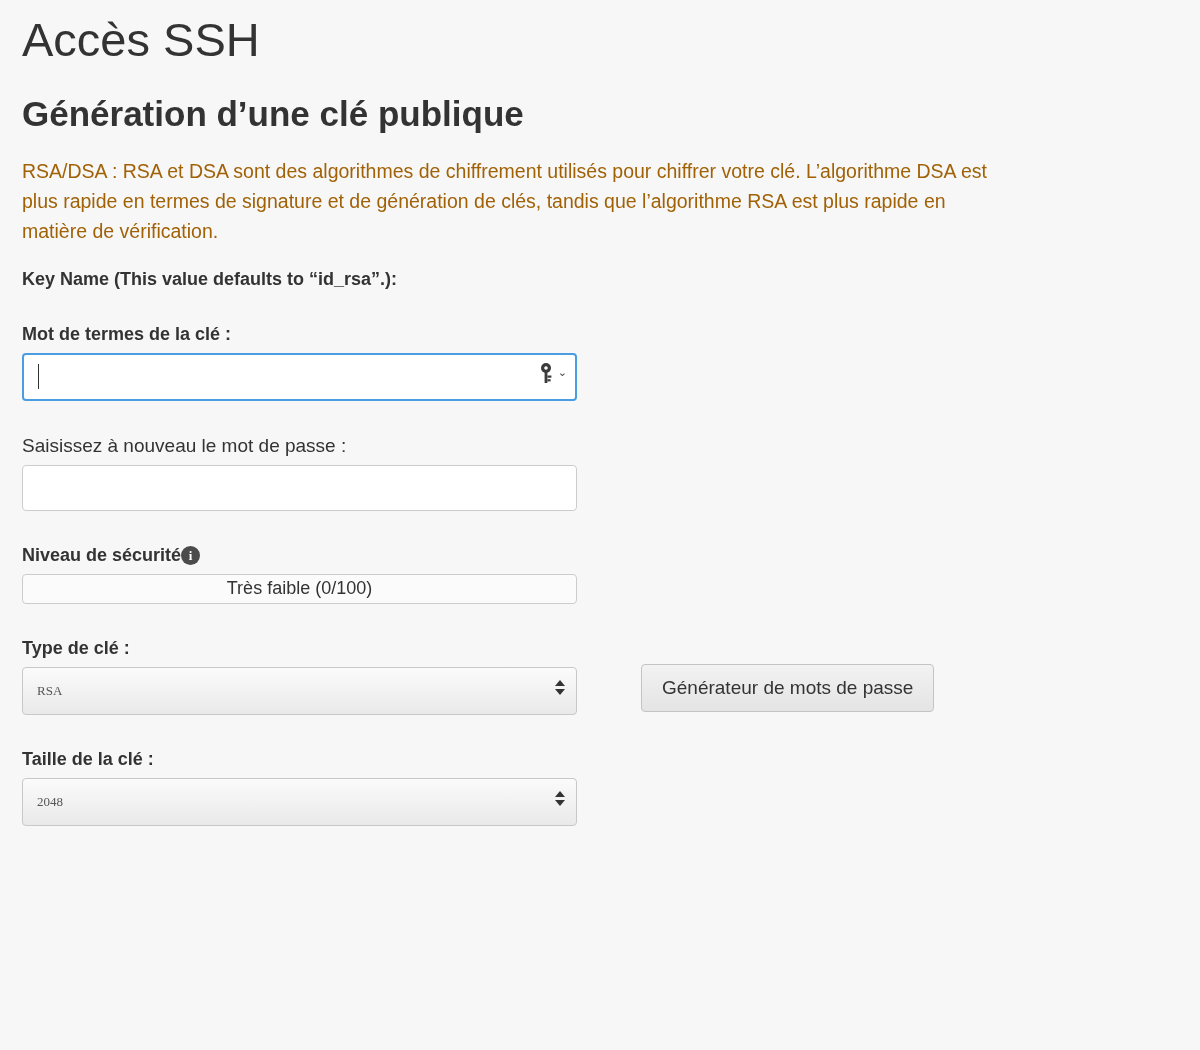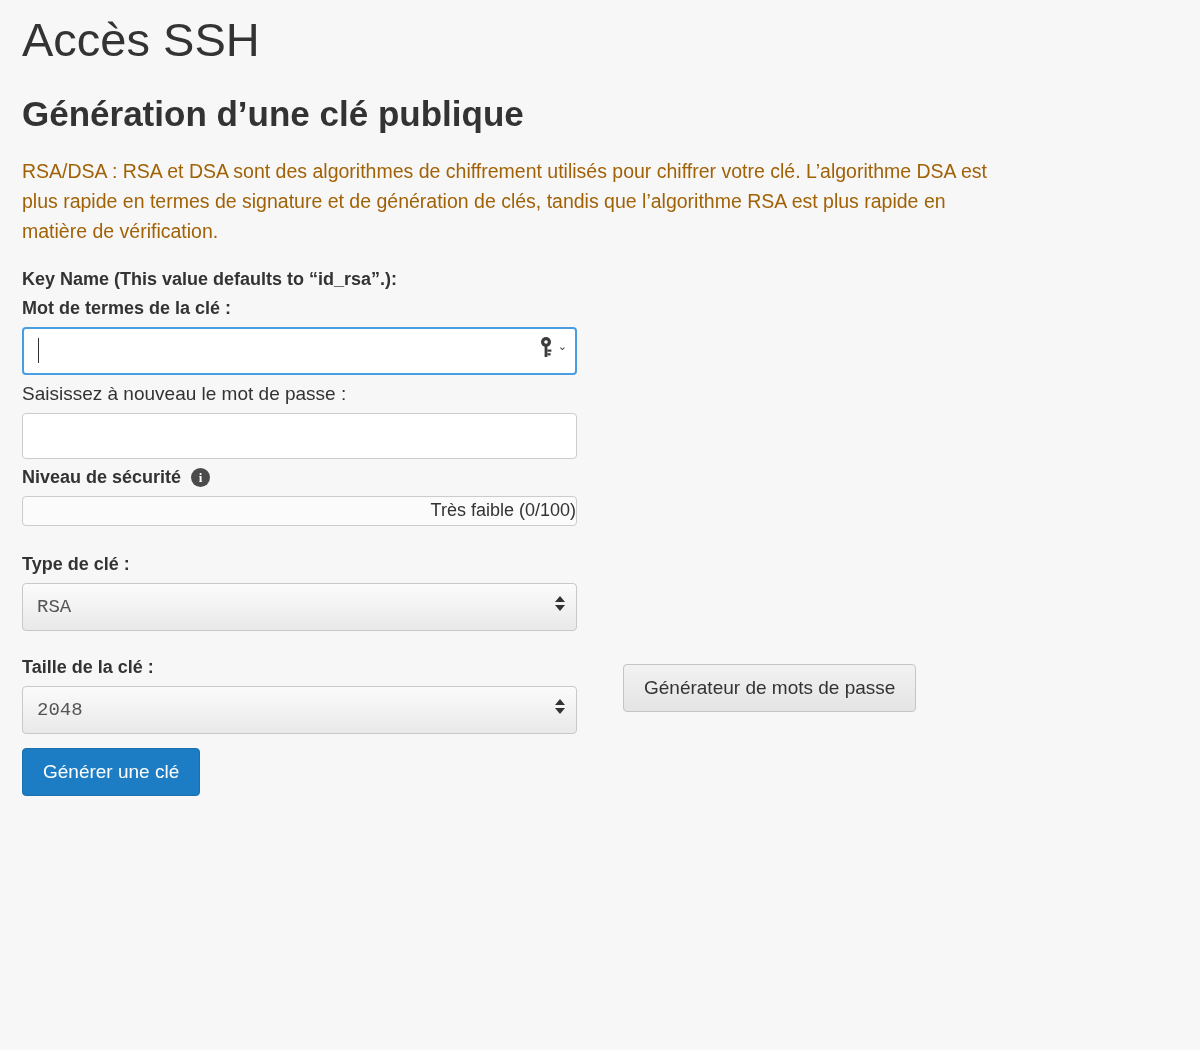--- a/index.html
+++ b/index.html
@@ -63,21 +63,21 @@
     border-radius: 4px;
     background: #ffffff;
     font-size: 19px;
     font-family: "Liberation Sans", sans-serif;
     color: #555555;
     padding: 0 14px;
     outline: none;
     display: block;
   }
   .field-block {
-    margin-bottom: 8px;
+    margin-bottom: 34px;
   }
   
   .pw-wrap {
     position: relative;
     width: 555px;
   }
   .pw-input {
     box-sizing: border-box;
     width: 555px;
     height: 48px;
@@ -110,21 +110,21 @@
   .key-reveal svg { display: block; }
   .caret-mini {
     font-size: 11px;
     color: #444444;
     line-height: 1;
   }
   
   .strength-label-row {
     display: flex;
     align-items: center;
-    gap: 10px;
+    gap: 0;
     margin-bottom: 8px;
   }
   .strength-label-row .field-label { margin: 0; }
   .info-icon {
     width: 19px;
     height: 19px;
     border-radius: 50%;
     background: #4b4b4b;
     color: #ffffff;
     font-size: 13px;
@@ -137,41 +137,41 @@
   }
   .strength-meter {
     box-sizing: border-box;
     width: 555px;
     height: 30px;
     border: 1px solid #cccccc;
     border-radius: 4px;
     background: #fbfbfb;
     display: flex;
     align-items: center;
-    justify-content: flex-end;
+    justify-content: center;
     font-size: 18px;
     color: #333333;
   }
   
   .select-wrap {
     position: relative;
     width: 555px;
   }
   select.styled-select {
     -webkit-appearance: none;
     -moz-appearance: none;
     appearance: none;
     box-sizing: border-box;
     width: 555px;
     height: 48px;
     border: 1px solid #c8c8c8;
     border-radius: 4px;
     background: linear-gradient(#fbfbfb, #e9e9e9);
-    font-size: 19px;
-    font-family: Liberation Mono, monospace;
+    font-size: 13px;
+    font-family: Liberation Serif, serif;
     color: #555555;
     padding: 0 34px 0 14px;
     outline: none;
   }
   .spin-arrows {
     position: absolute;
     right: 12px;
     top: 13px;
     display: flex;
     flex-direction: column;
@@ -201,21 +201,21 @@
     border: 1px solid #1a6fae;
     border-radius: 4px;
     color: #ffffff;
     font-size: 19px;
     font-family: "Liberation Sans", sans-serif;
     cursor: pointer;
   }
   
   .btn-generator {
     position: absolute;
-    left: 623px;
+    left: 641px;
     top: 664px;
     box-sizing: border-box;
     height: 48px;
     padding: 0 20px;
     background: linear-gradient(#f2f2f2, #e4e4e4);
     border: 1px solid #c4c4c4;
     border-radius: 4px;
     color: #333333;
     font-size: 19px;
     font-family: "Liberation Sans", sans-serif;
@@ -300,19 +300,18 @@
         <select class="styled-select">
           <option>2048</option>
         </select>
         <div class="spin-arrows">
           <div class="tri-up"></div>
           <div class="tri-down"></div>
         </div>
       </div>
     </div>
 
-    <button class="btn-primary">Générer une clé</button>
 
   </div>
 
   <button class="btn-generator">Générateur de mots de passe</button>
 
 </div>
 
 </body></html>

